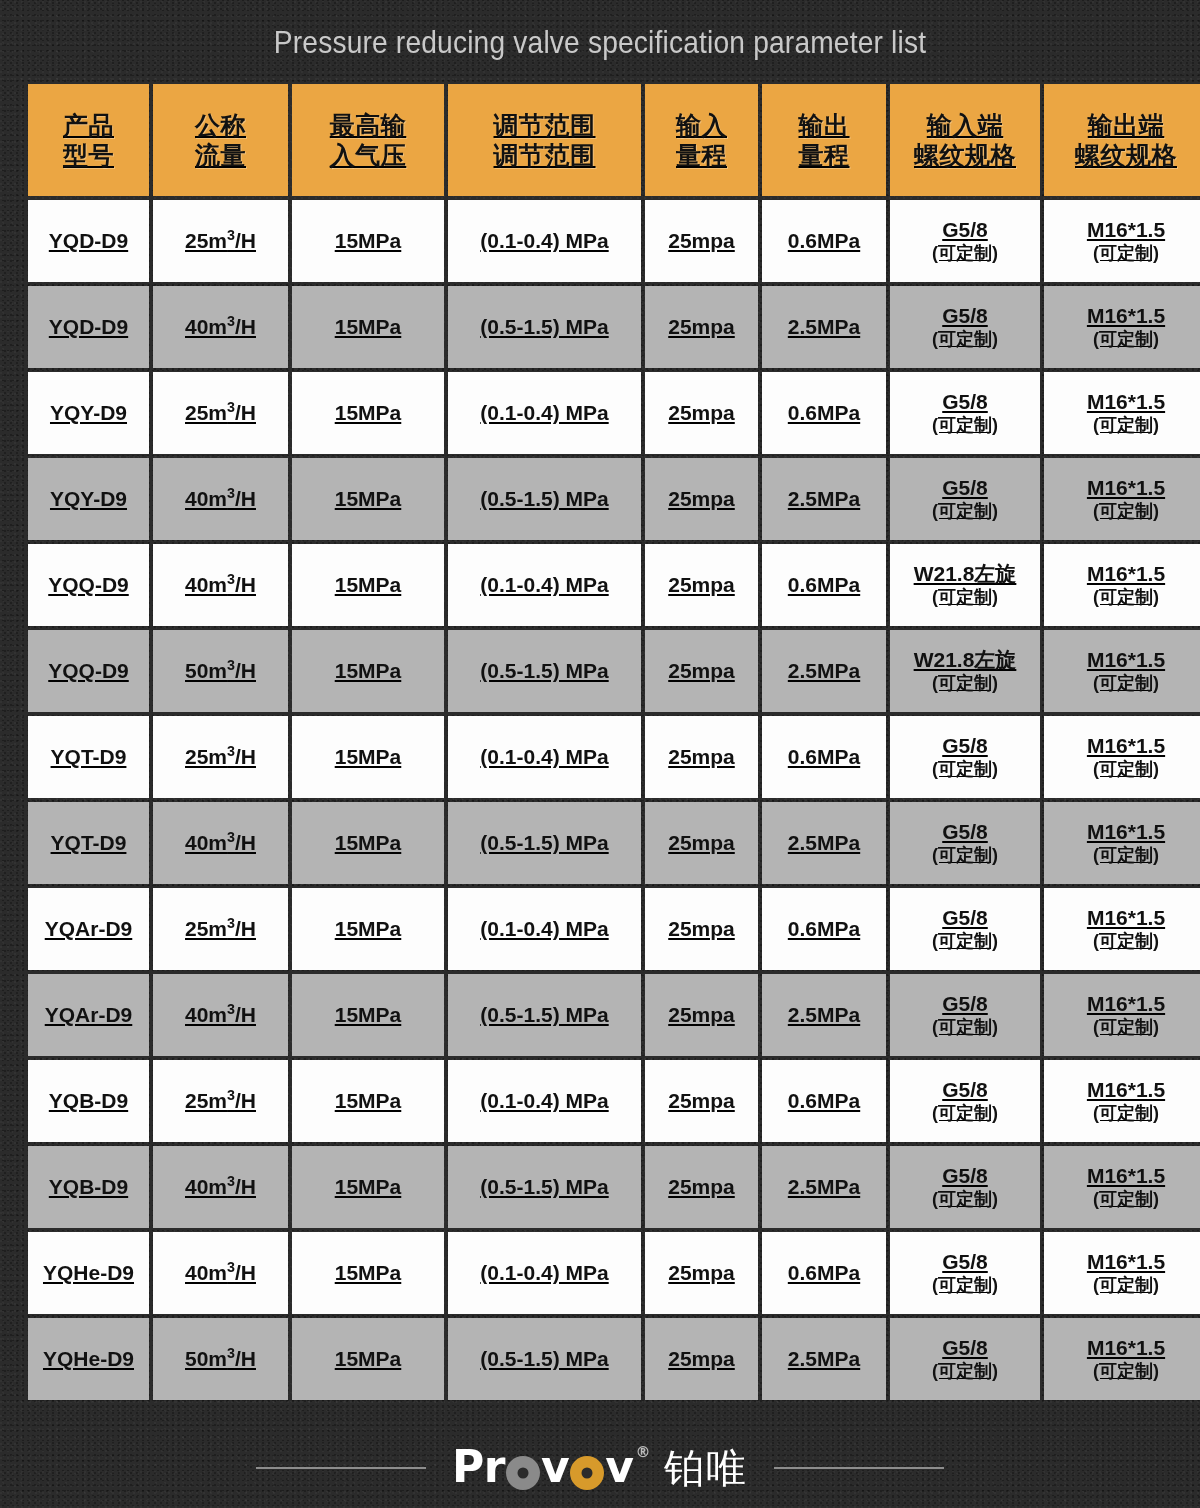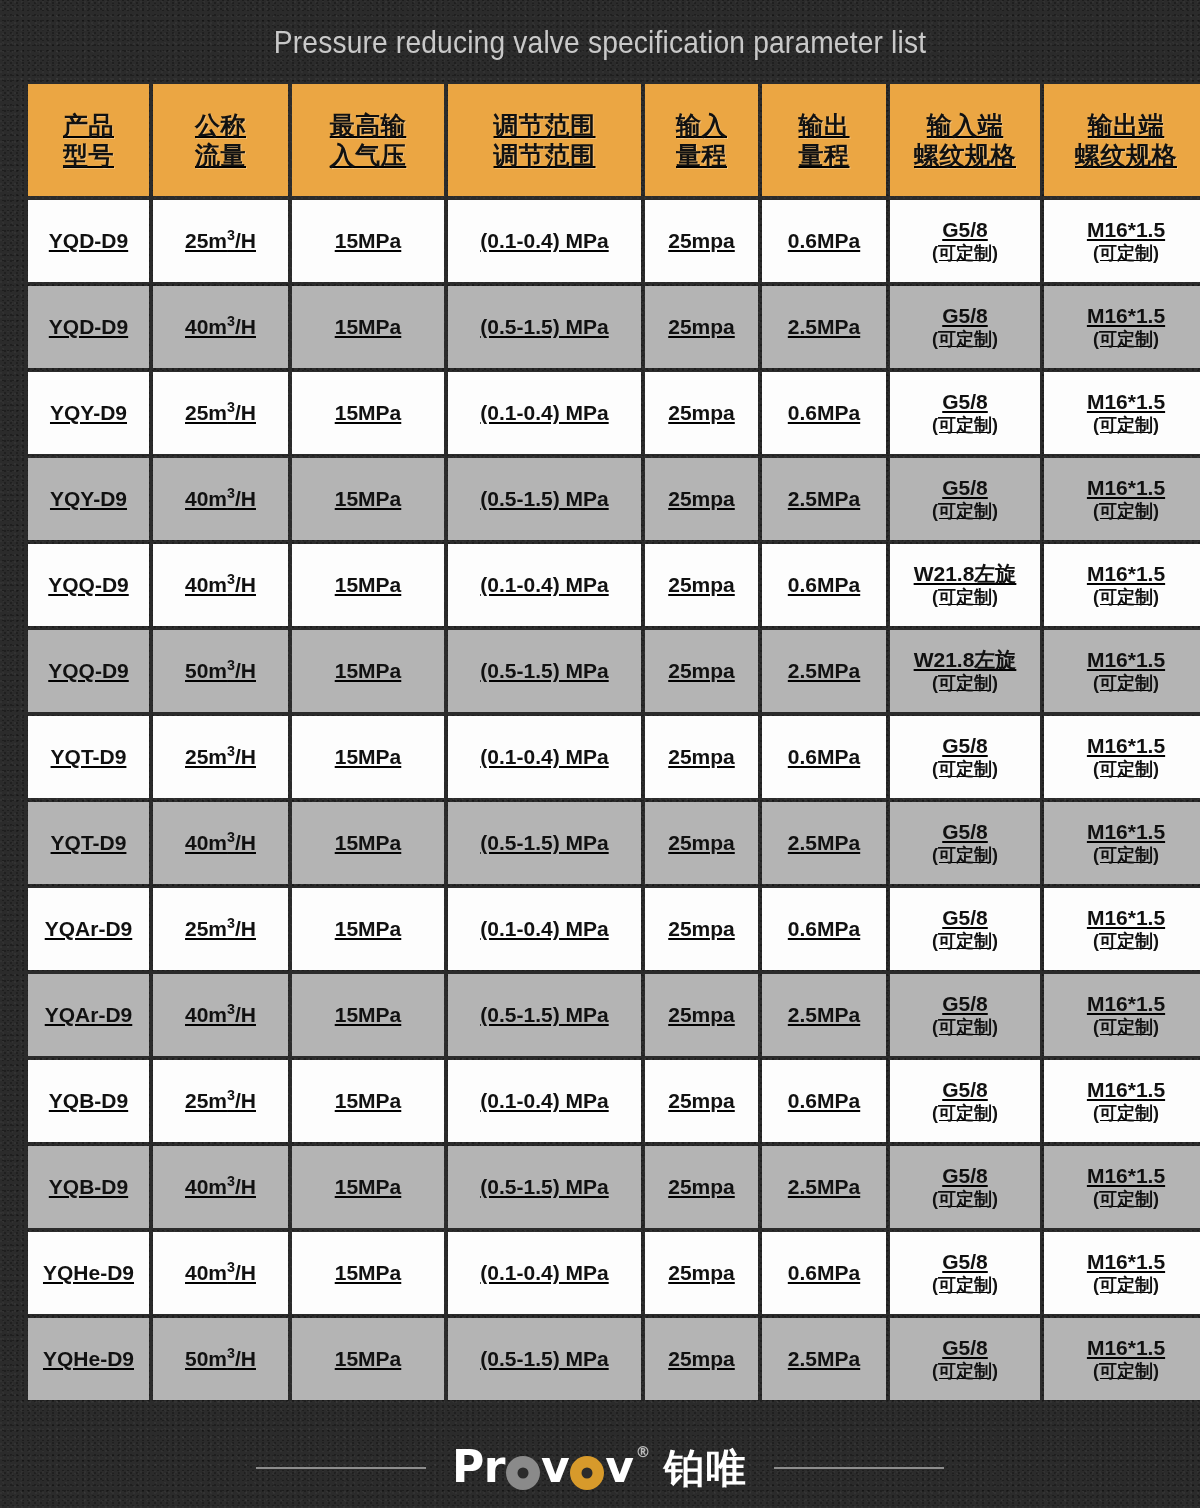--- a/index.html
+++ b/index.html
@@ -164,21 +164,21 @@
     font-size: 15px;
     color: #bdbdbd;
     align-self: flex-start;
     margin-left: 2px;
     margin-top: 2px;
   }
 
   .brand-cn {
     color: #ffffff;
     font-size: 40px;
-    font-weight: 700;
+    font-weight: 400;
     margin-left: 14px;
     letter-spacing: 2px;
   }
 </style>
 </head>
 <body>
 
 <div class="page-title">Pressure reducing valve specification parameter list</div>
 
 <div class="table-wrap">

